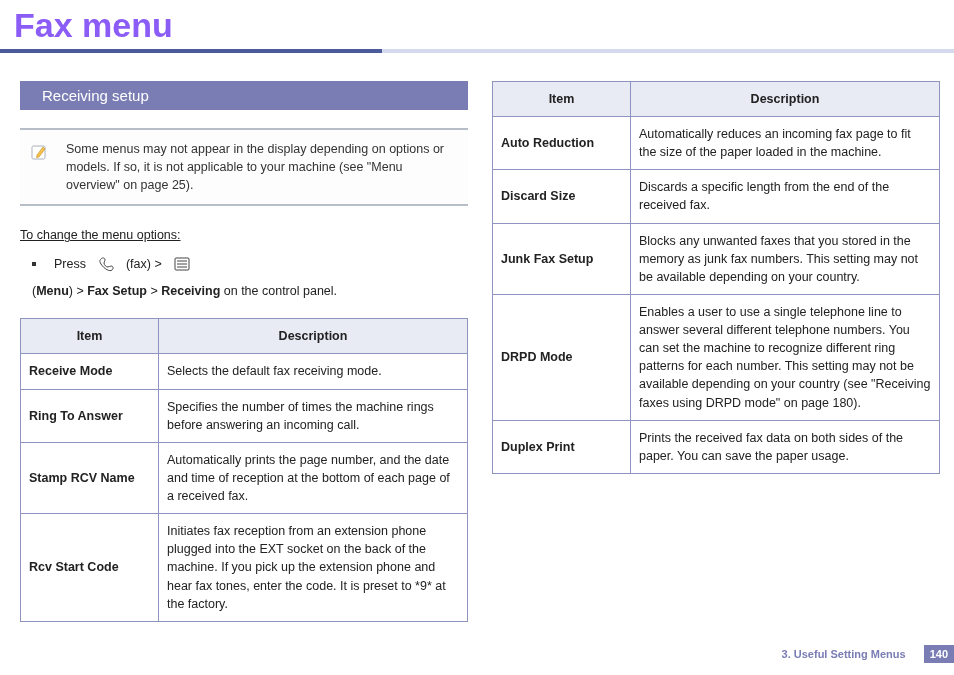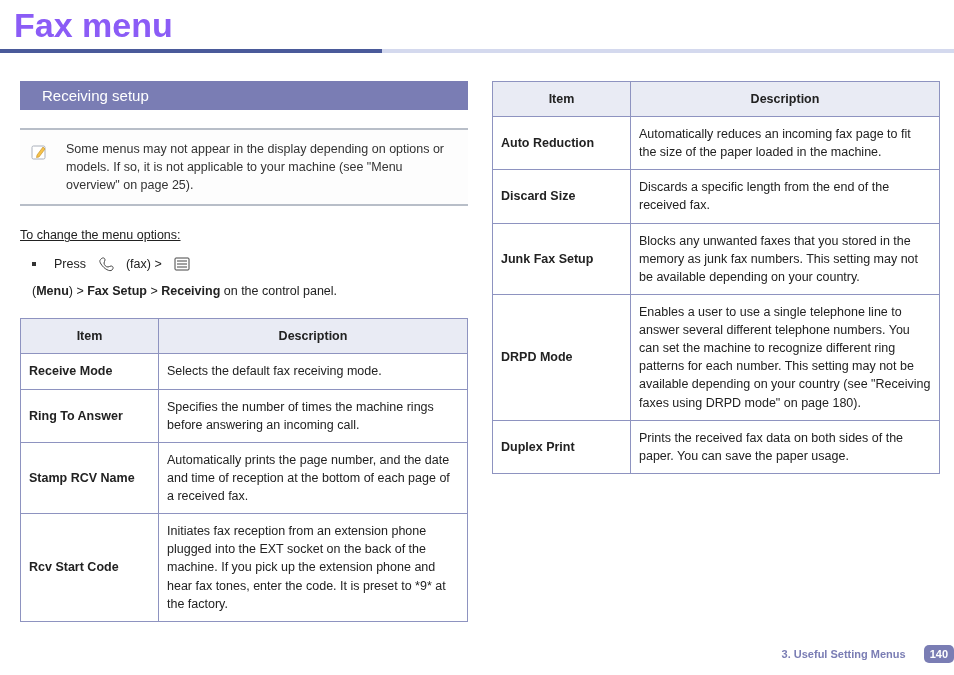--- a/index.html
+++ b/index.html
@@ -116,21 +116,21 @@
       color: #7a7db4;
       font-weight: bold;
       font-size: 11px;
     }
     .page-num {
       background: #7a7db4;
       color: #fff;
       font-weight: bold;
       font-size: 11px;
       padding: 3px 6px;
-      border-radius: 5px;
+      border-radius: 0;
     }
   </style>
 </head>
 <body>
 
 <div class="page-title">Fax menu</div>
 <div class="title-underline"></div>
 
 <div class="columns">
   <div class="col-left">

